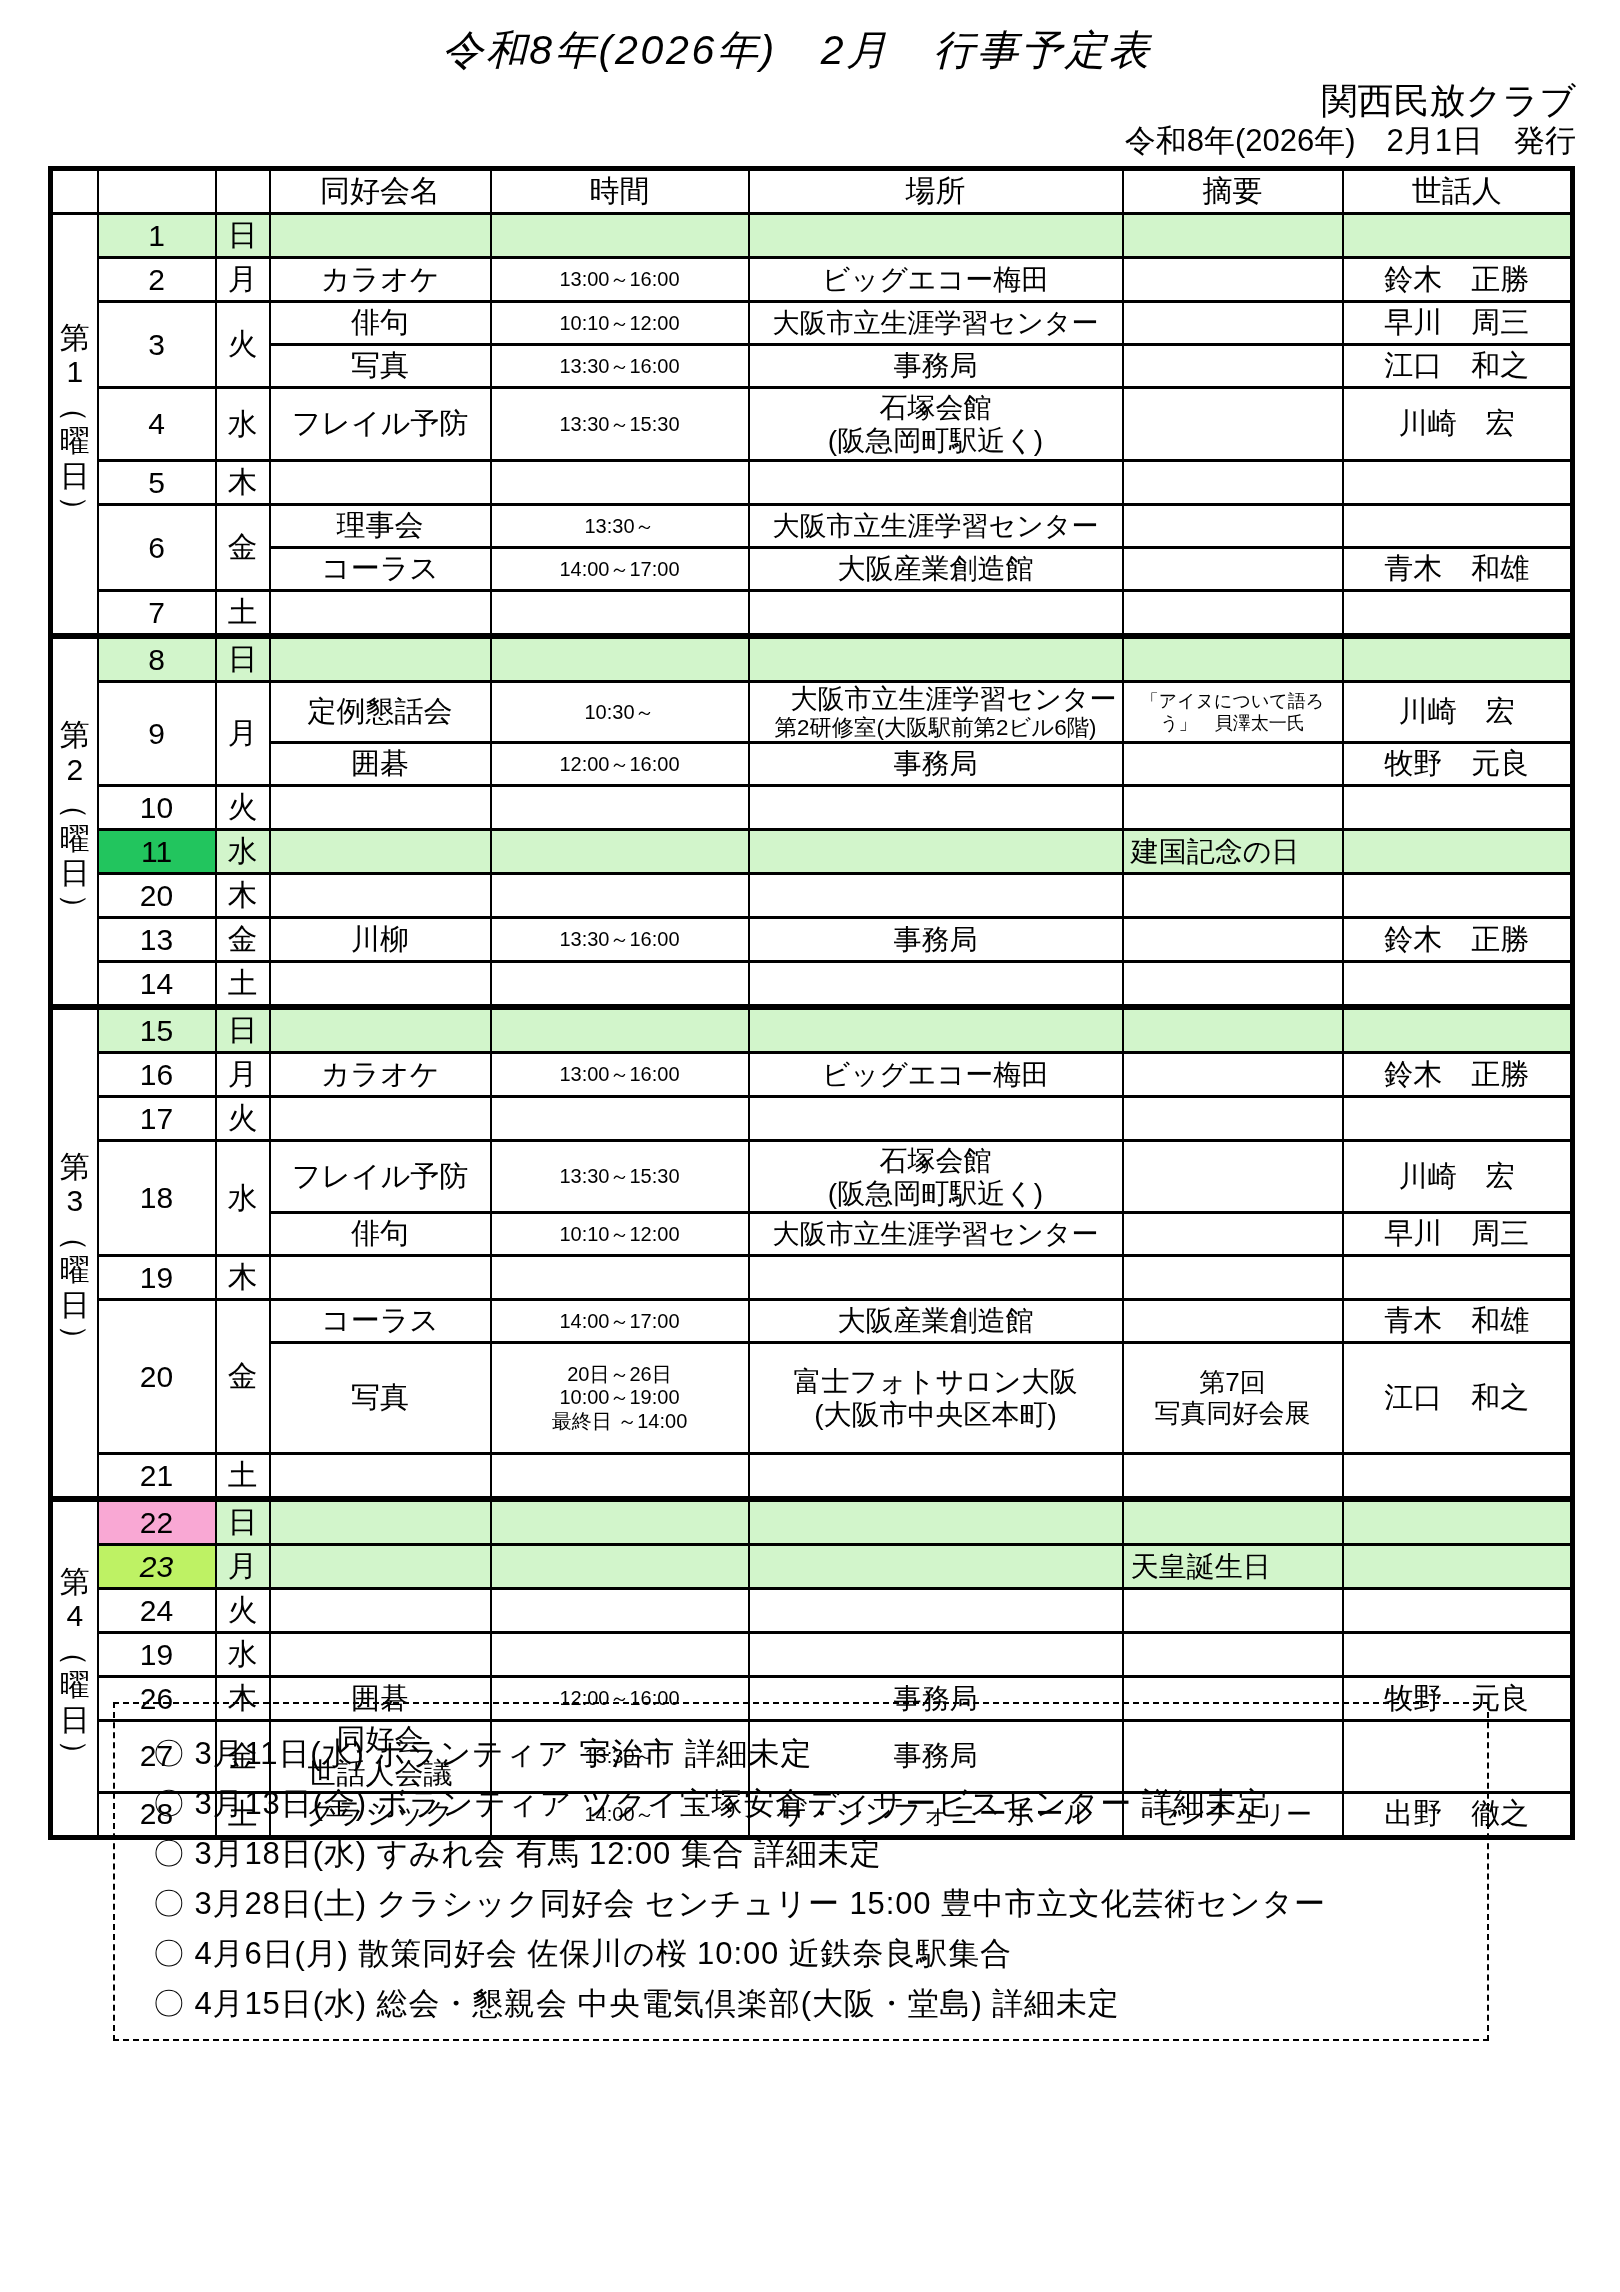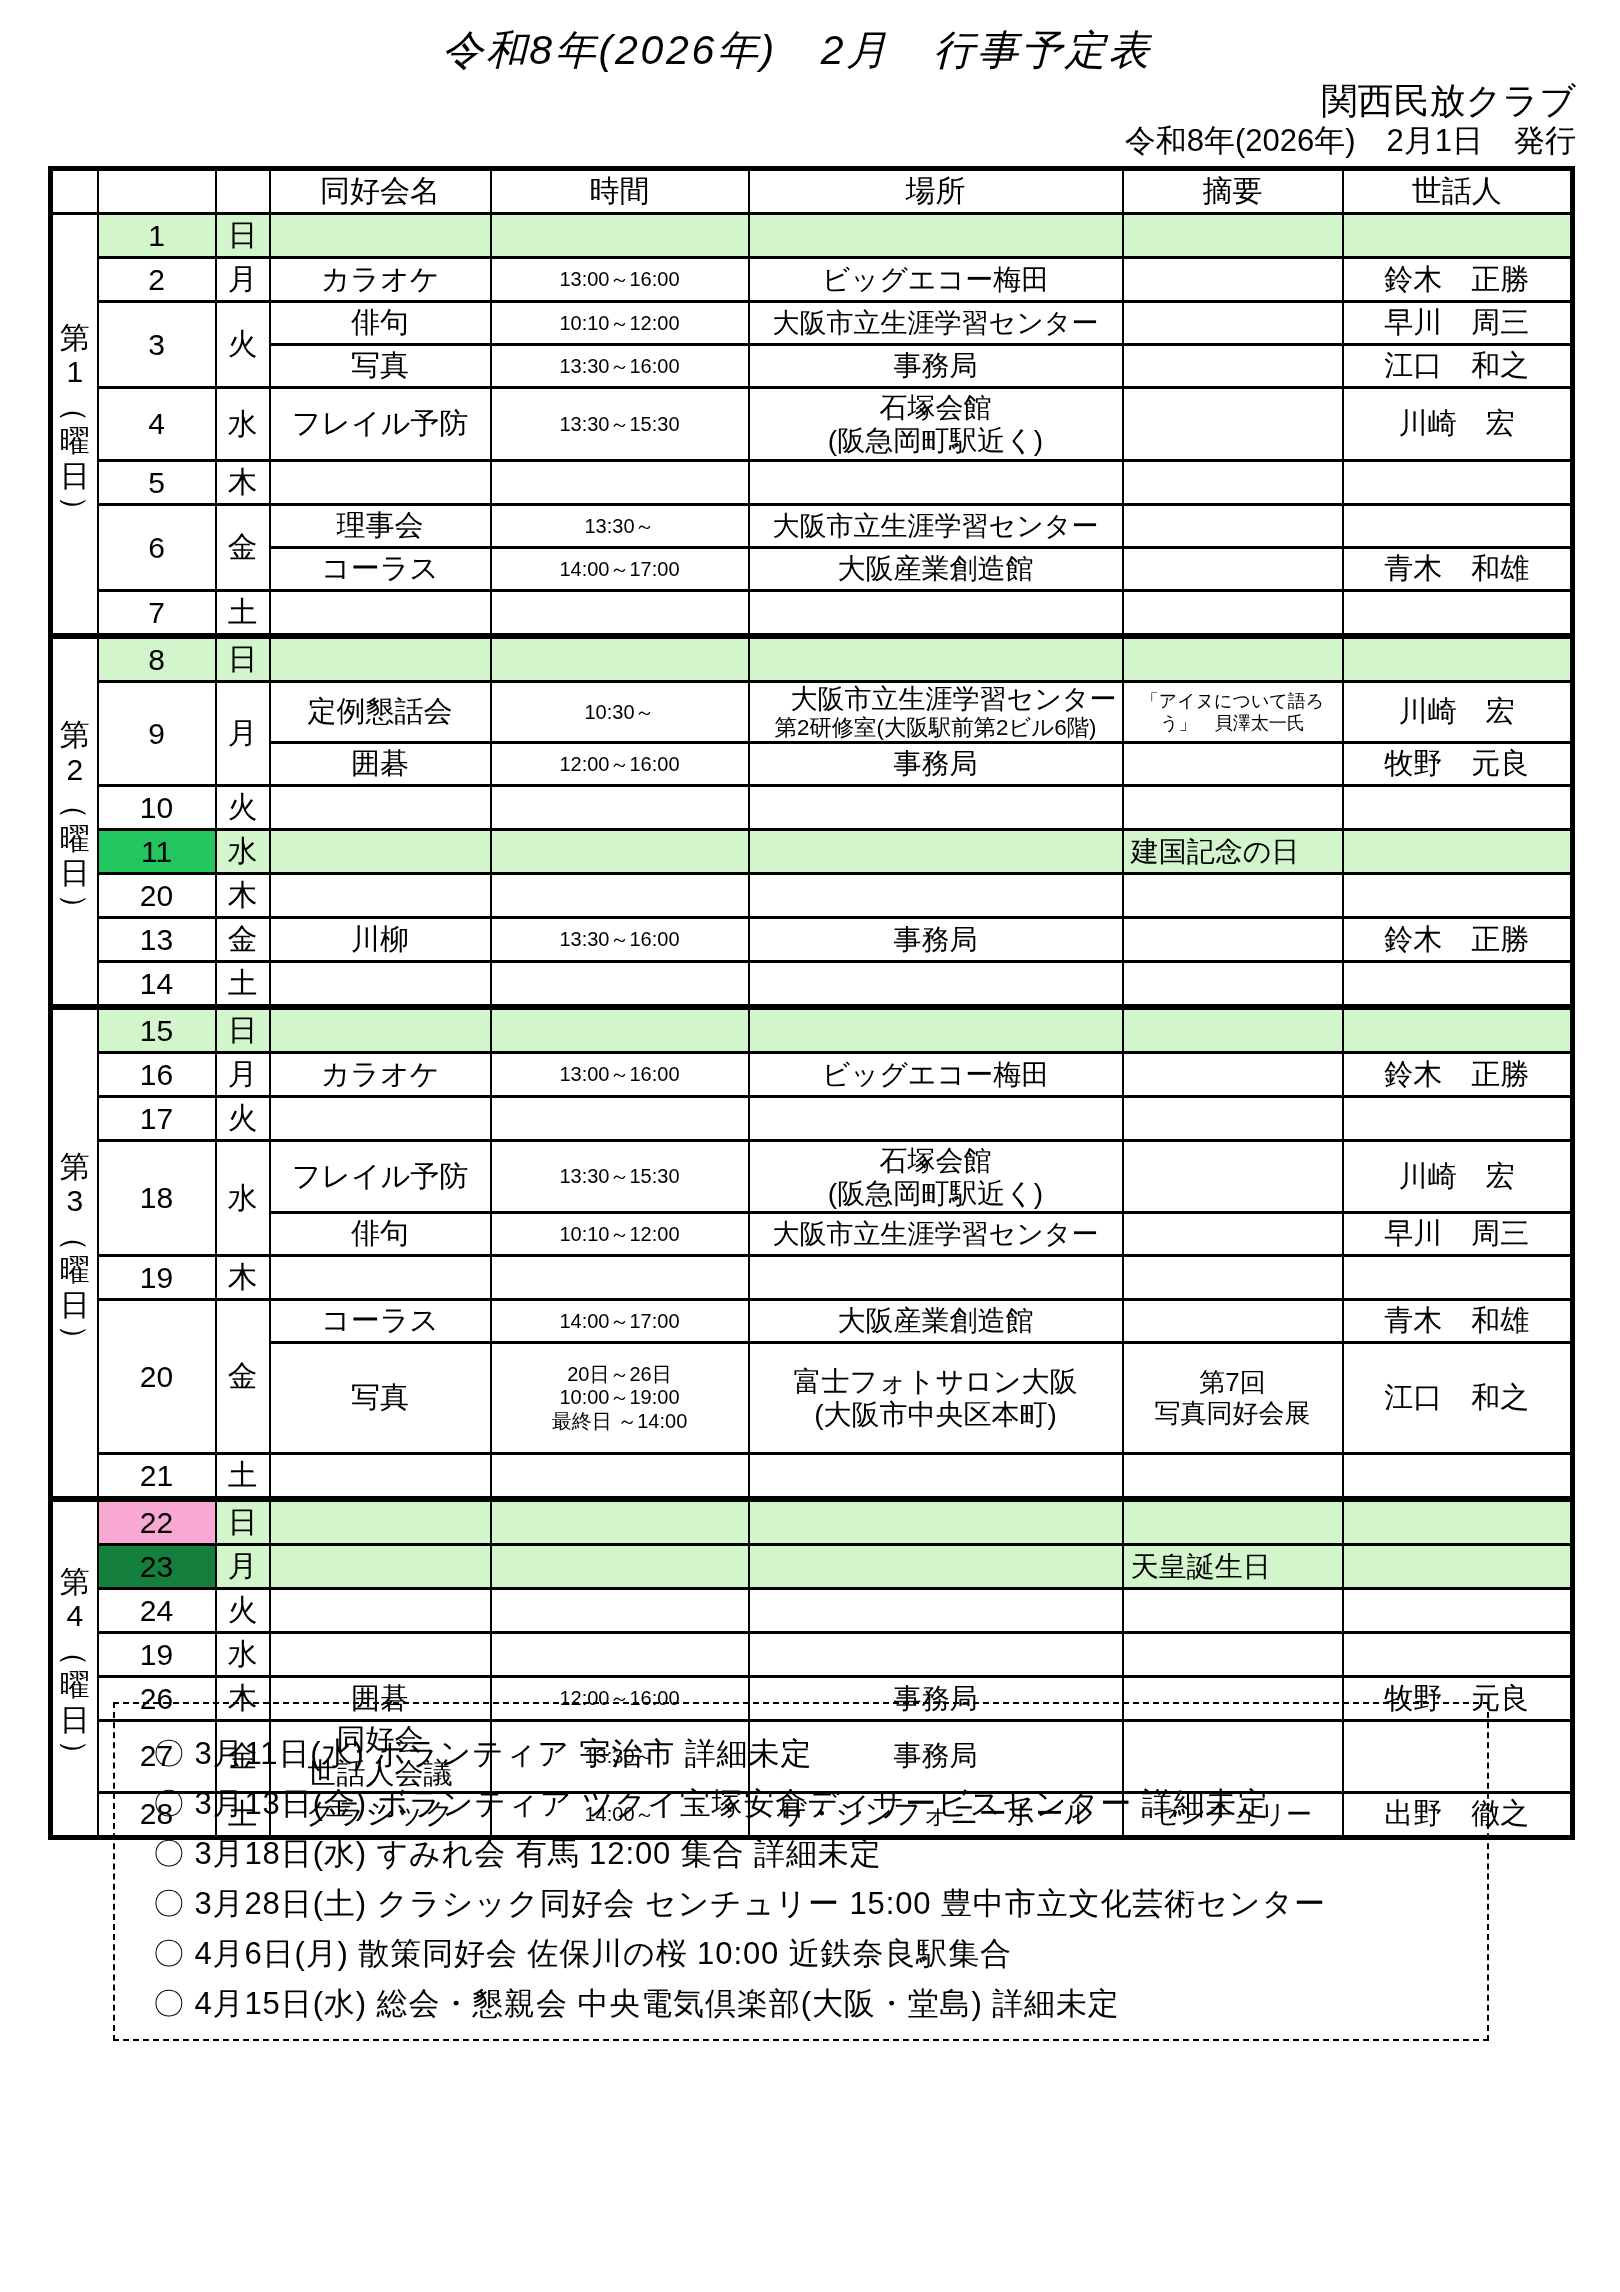--- a/index.html
+++ b/index.html
@@ -357,21 +357,21 @@
   </td>
   <td class="c-day hol wksep" style="background: #f9a8d4;">22</td>
   <td class="c-wd hol wksep" style="background: rgb(210, 245, 203);">日</td>
   <td class="hol wksep" style="background: rgb(210, 245, 203);"></td>
   <td class="hol wksep" style="background: rgb(210, 245, 203);"></td>
   <td class="hol wksep" style="background: rgb(210, 245, 203);"></td>
   <td class="hol wksep" style="background: rgb(210, 245, 203);"></td>
   <td class="hol wksep" style="background: rgb(210, 245, 203);"></td>
 </tr>
 <tr class="rh44">
-  <td class="c-day hol" style="background: #15803d;">23</td>
+  <td class="c-day hol" style="background: #bef264; font-style: italic;">23</td>
   <td class="c-wd hol" style="background: rgb(210, 245, 203);">月</td>
   <td class="hol" style="background: rgb(210, 245, 203);"></td>
   <td class="hol" style="background: rgb(210, 245, 203);"></td>
   <td class="hol" style="background: rgb(210, 245, 203);"></td>
   <td class="hol sumleft" style="background: rgb(210, 245, 203);">天皇誕生日</td>
   <td class="hol" style="background: rgb(210, 245, 203);"></td>
 </tr>
 <tr class="rh42">
   <td class="c-day">24</td>
   <td class="c-wd">火</td>

